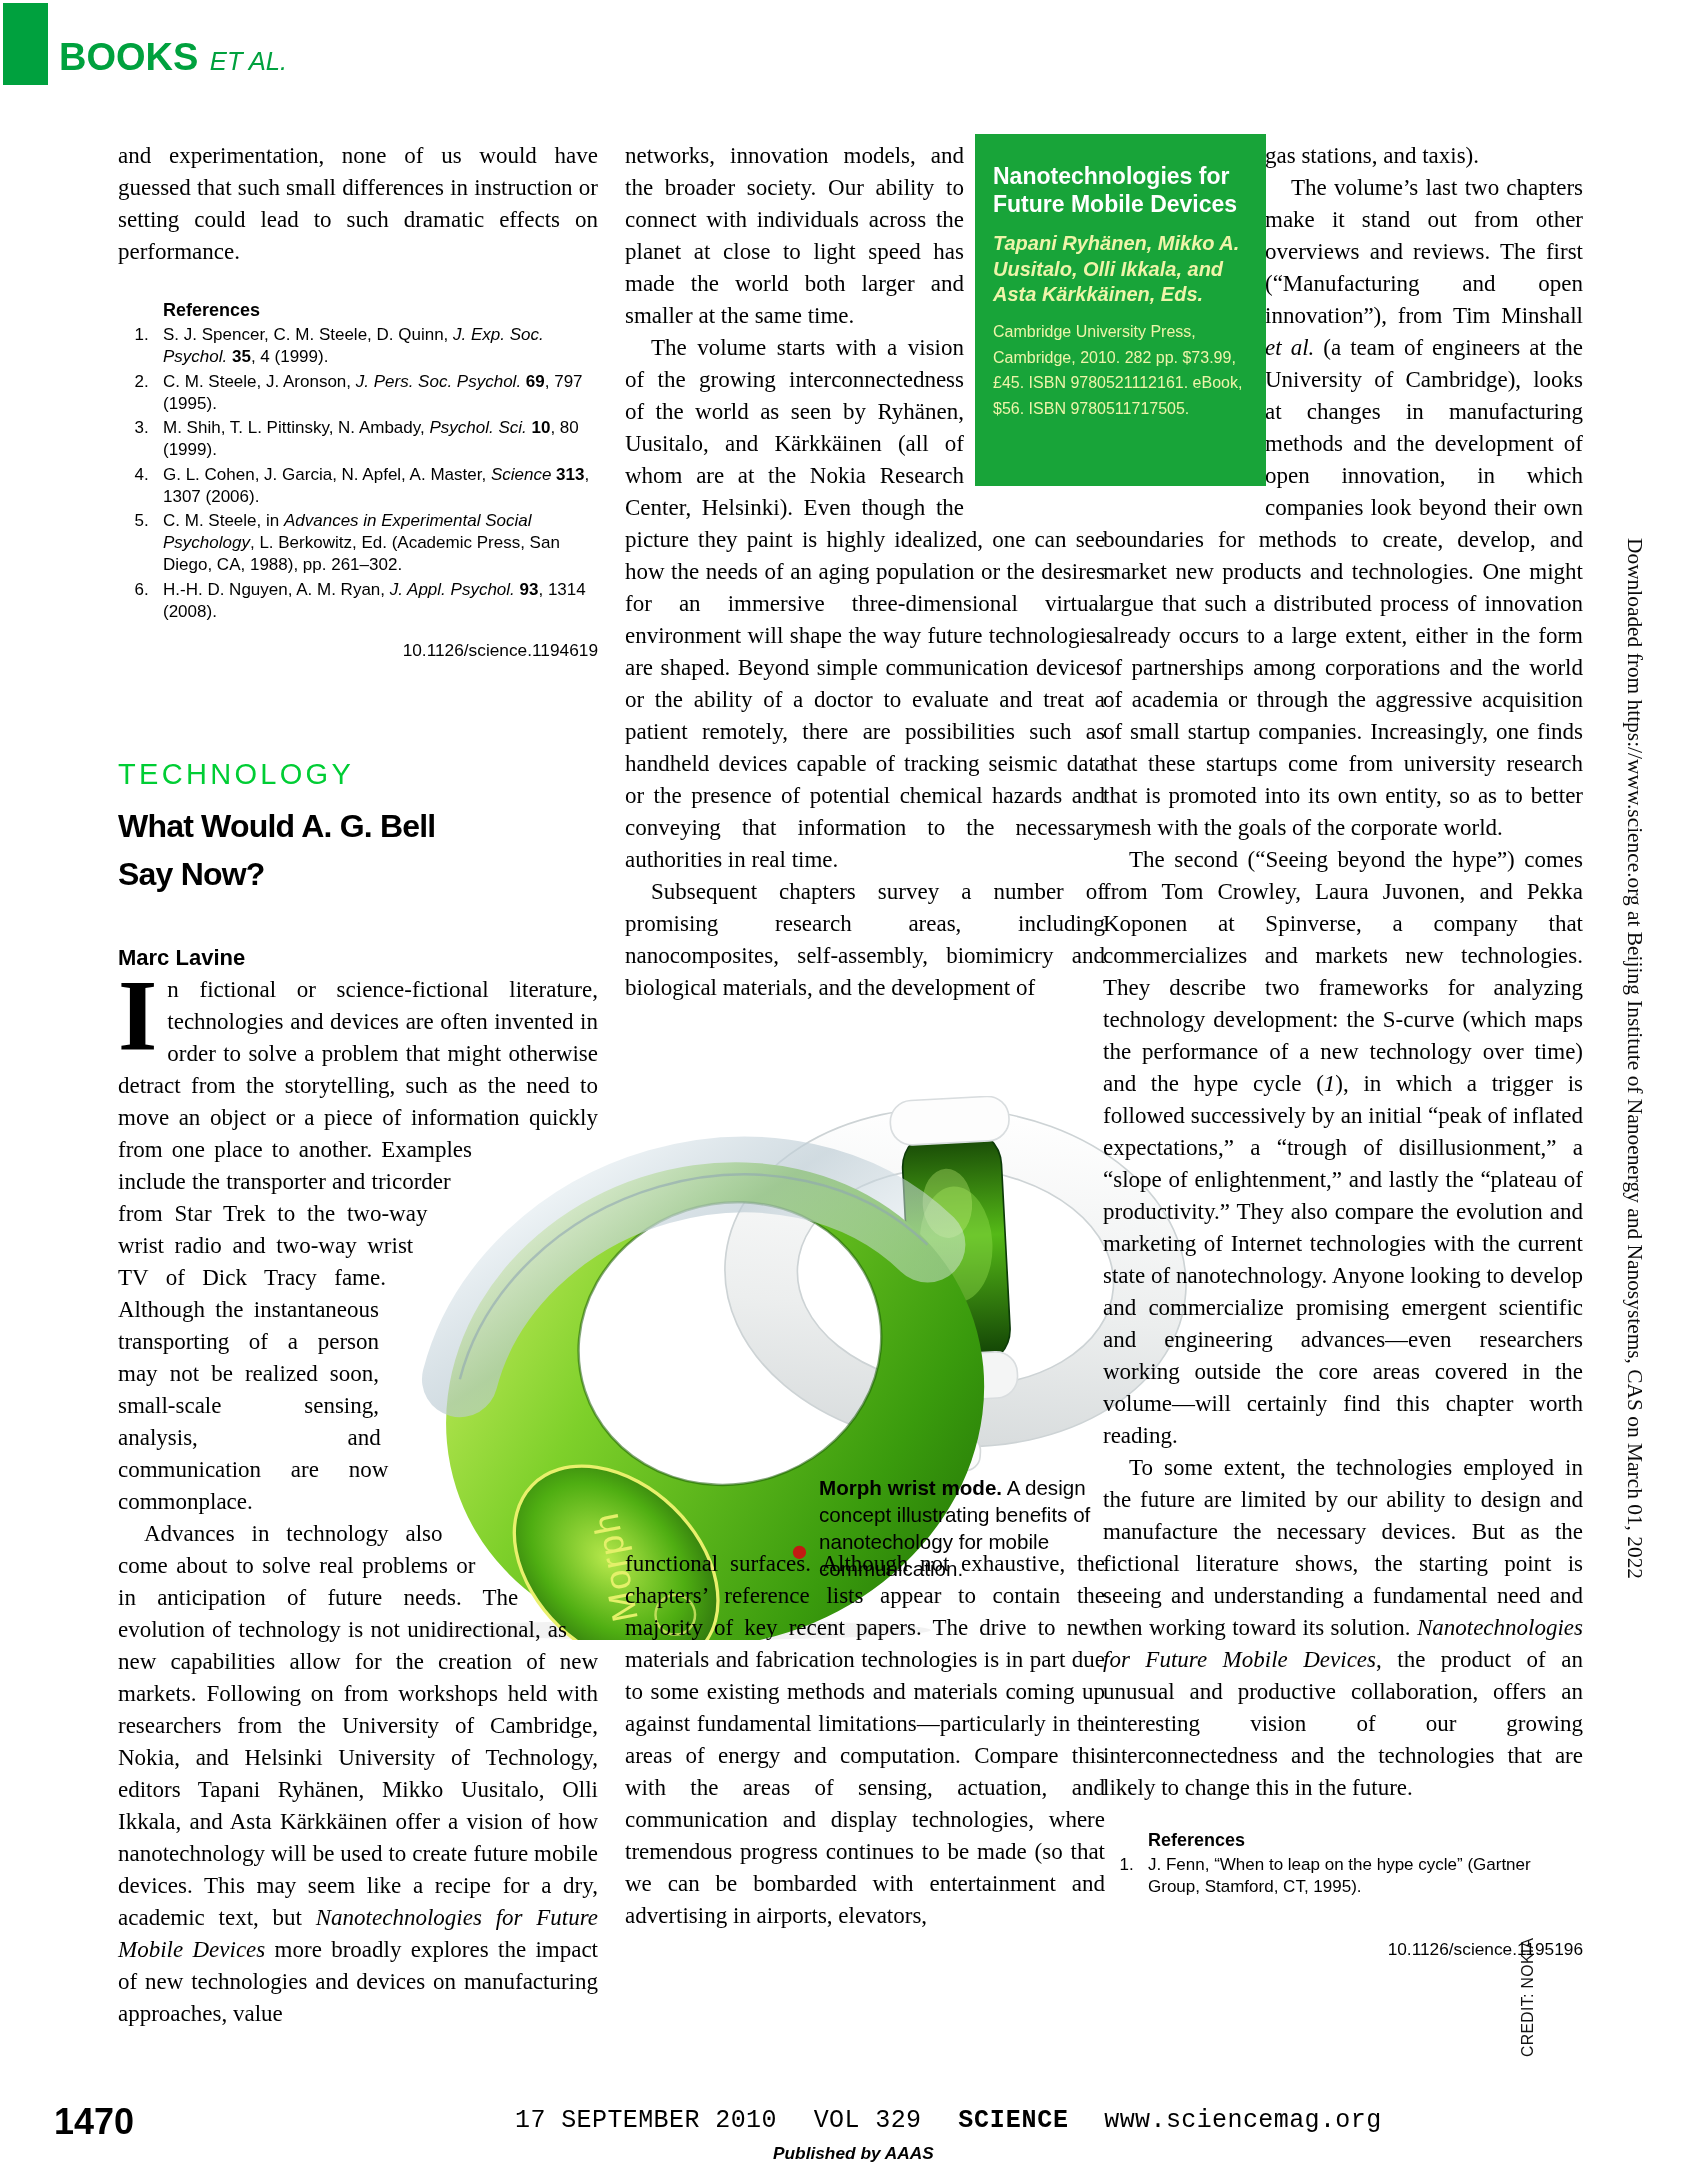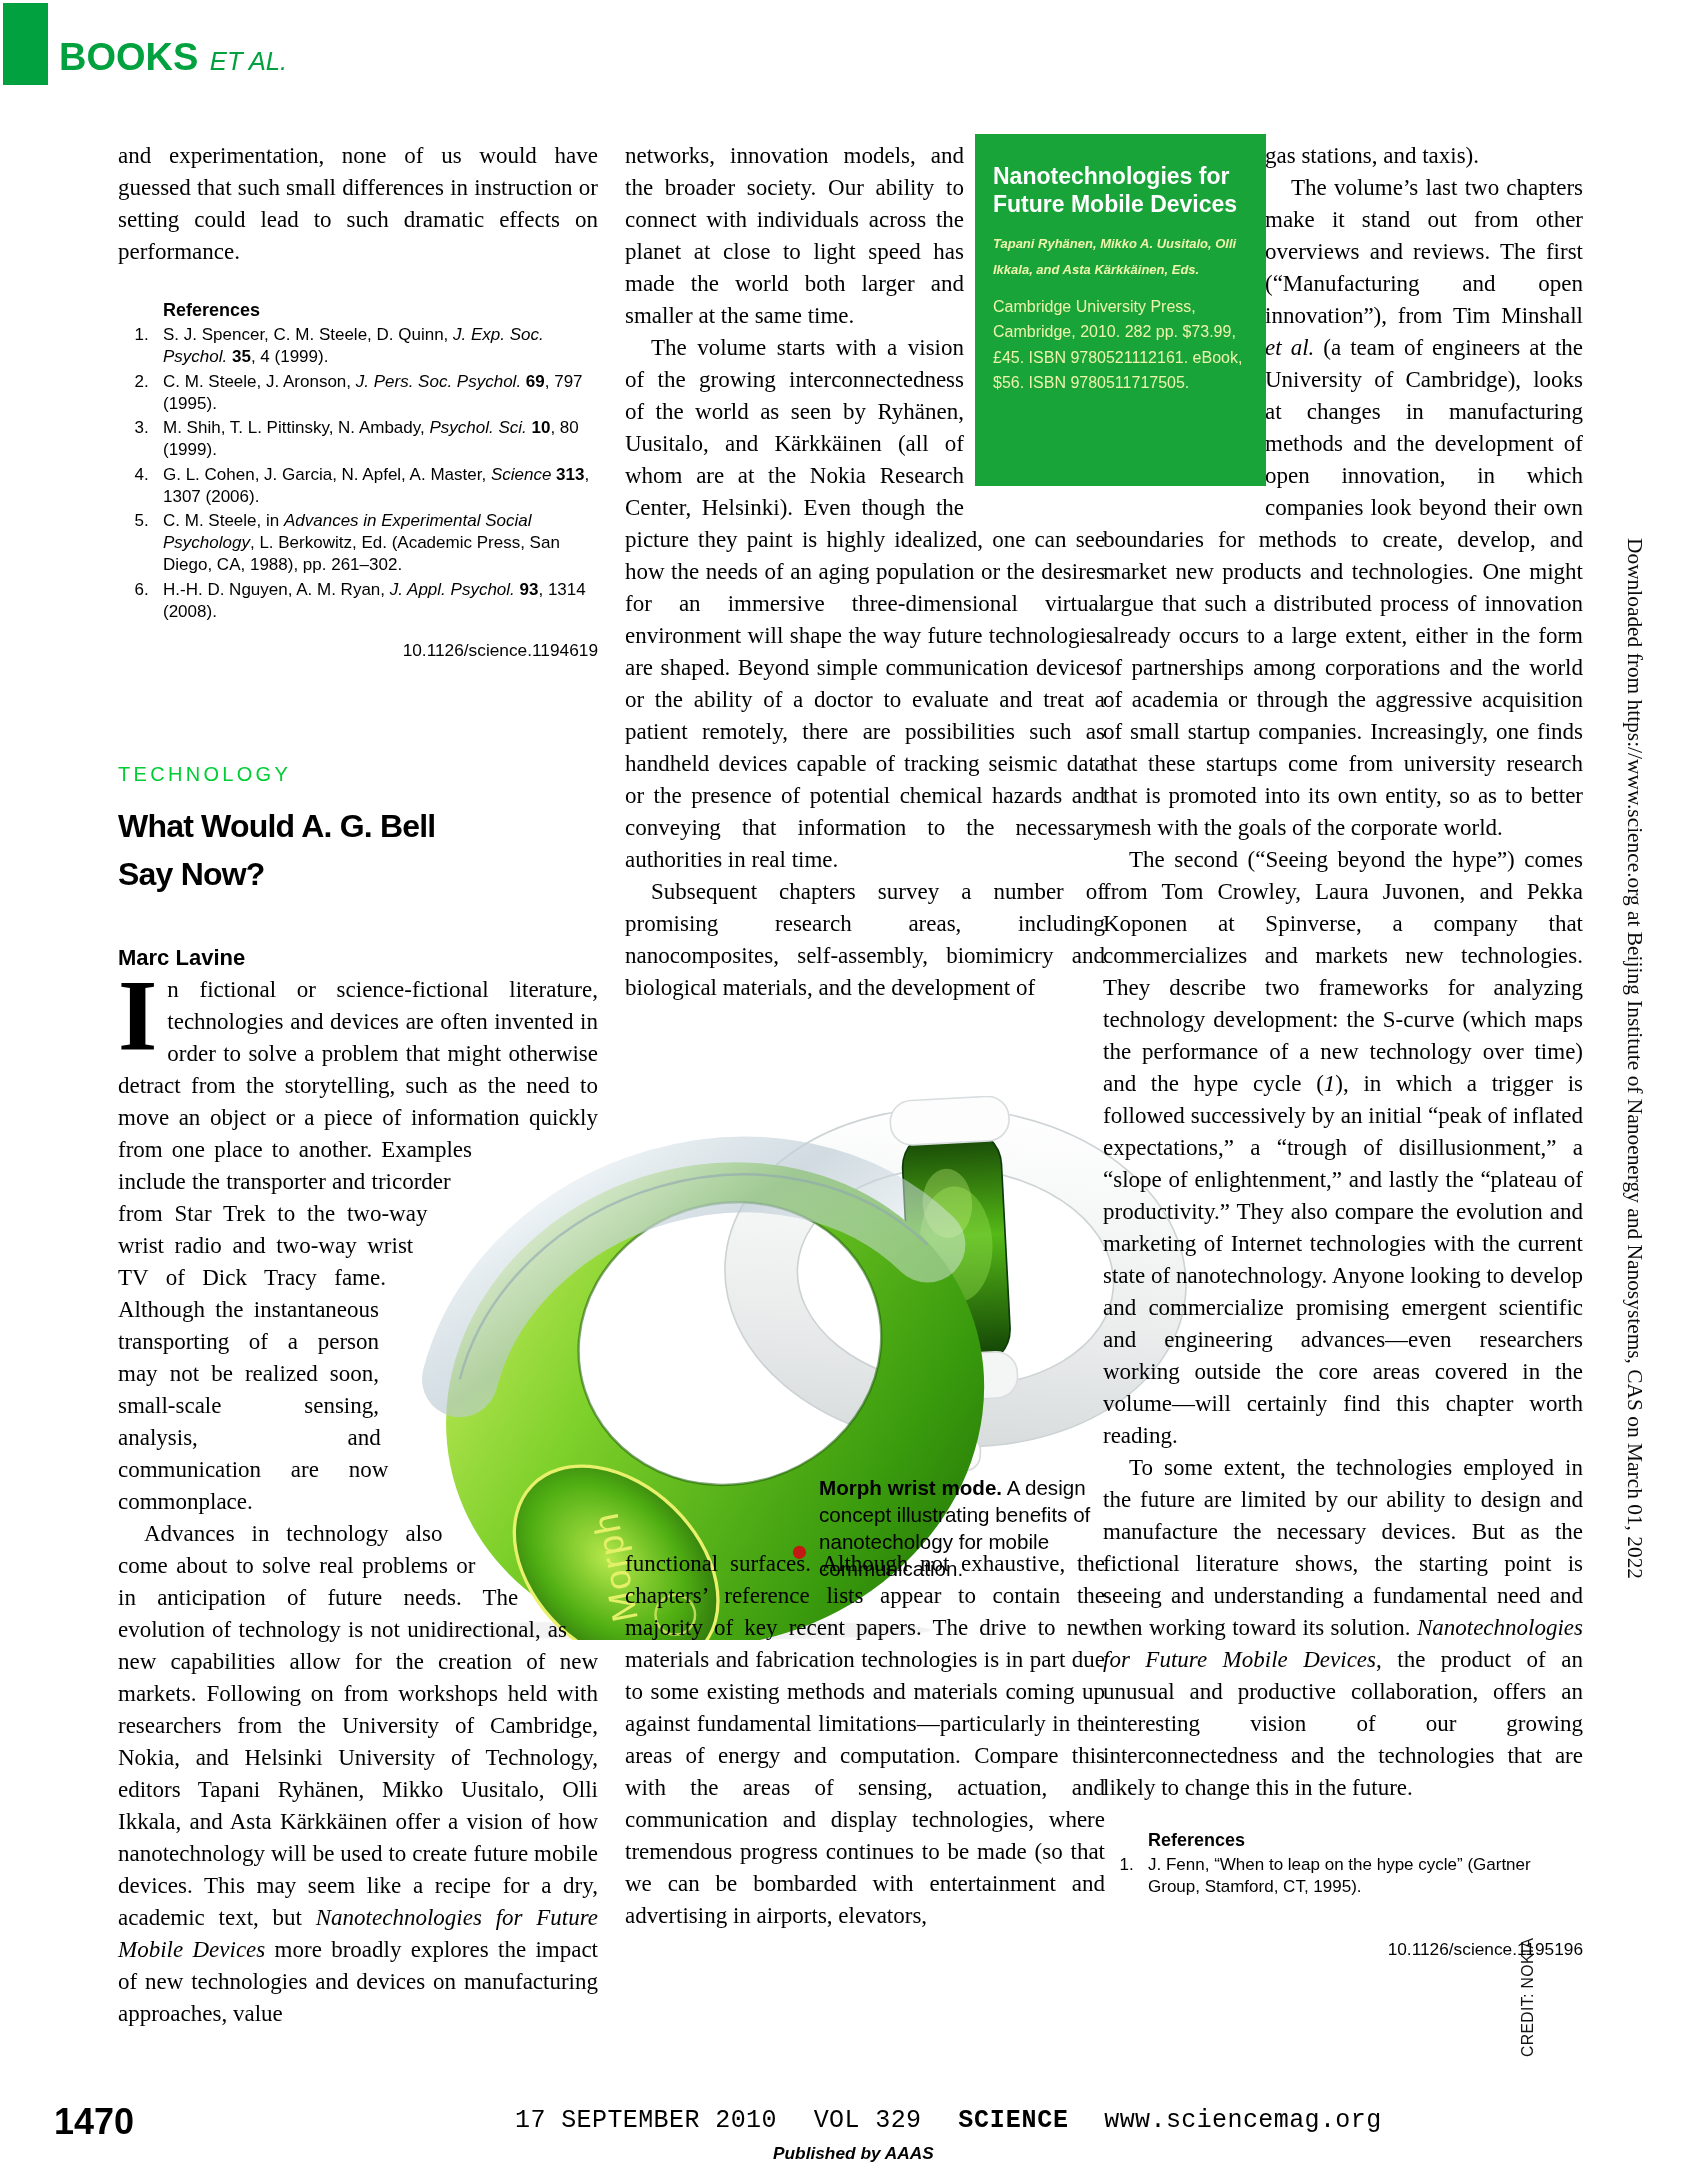--- a/index.html
+++ b/index.html
@@ -36,32 +36,32 @@
   .refs-title{font-weight:bold;font-size:18px;margin:0 0 3.3px 45px;}
   ol.refs{list-style:none;margin:0;padding:0;}
   ol.refs li{position:relative;padding-left:45px;margin-bottom:2.5px;}
   ol.refs .rnum{position:absolute;left:16.5px;}
   .doi{font-family:"Liberation Sans",sans-serif;font-size:17.3px;text-align:right;margin-top:11.5px;}
 
   .it{font-style:italic;}
   .bd{font-weight:bold;}
 
   
-  .kicker{font-family:"Liberation Sans",sans-serif;font-size:20px;letter-spacing:3.3px;color:#00cd34;
+  .kicker{font-family:"Liberation Sans",sans-serif;font-size:29px;letter-spacing:3.3px;color:#00cd34;
       margin-top:92px;text-align:left;}
   .title{font-family:"Liberation Sans",sans-serif;font-weight:bold;font-size:32px;line-height:48px;
       letter-spacing:-0.8px;margin-top:11.5px;text-align:left;}
   .byline{font-family:"Liberation Sans",sans-serif;font-weight:bold;font-size:22px;margin-top:44px;text-align:left;}
   .bodystart{margin-top:23px;}
 
   
   .bookbox{position:absolute;left:975px;top:134px;width:291px;height:352px;background:#18a439;
       box-sizing:border-box;padding:28px 20px 0 18px;font-family:"Liberation Sans",sans-serif;text-align:left;}
   .bookbox .btitle{color:#ffffff;font-weight:bold;font-size:23px;line-height:28px;}
-  .bookbox .beditors{color:#eef4a9;font-weight:bold;font-style:italic;font-size:13px;line-height:25.6px;margin-top:13px;}
+  .bookbox .beditors{color:#eef4a9;font-weight:bold;font-style:italic;font-size:20px;line-height:25.6px;margin-top:13px;}
   .bookbox .bpub{color:#eef4a9;font-size:16px;line-height:25.6px;margin-top:11.5px;}
 
   
   .figure{position:absolute;left:387px;top:1096px;width:816px;height:544px;z-index:0;}
   .caption{position:absolute;left:819px;top:1474px;width:290px;z-index:2;
       font-family:"Liberation Sans",sans-serif;font-size:20.6px;line-height:27px;text-align:left;}
   .caption .capb{font-weight:bold;}
 
   
   .downstamp{position:absolute;left:1622px;top:538px;height:1138px;writing-mode:vertical-rl;

